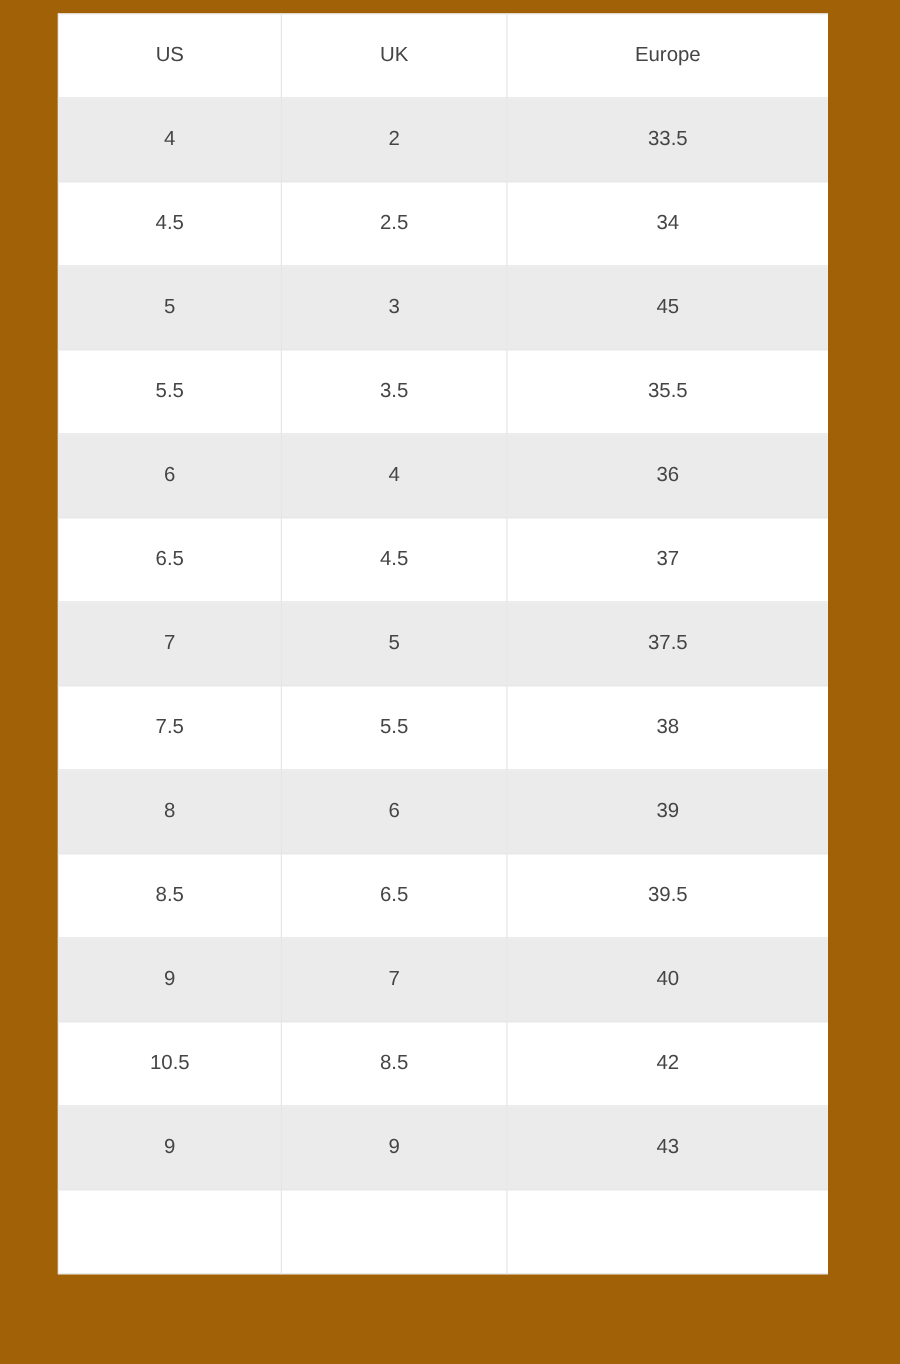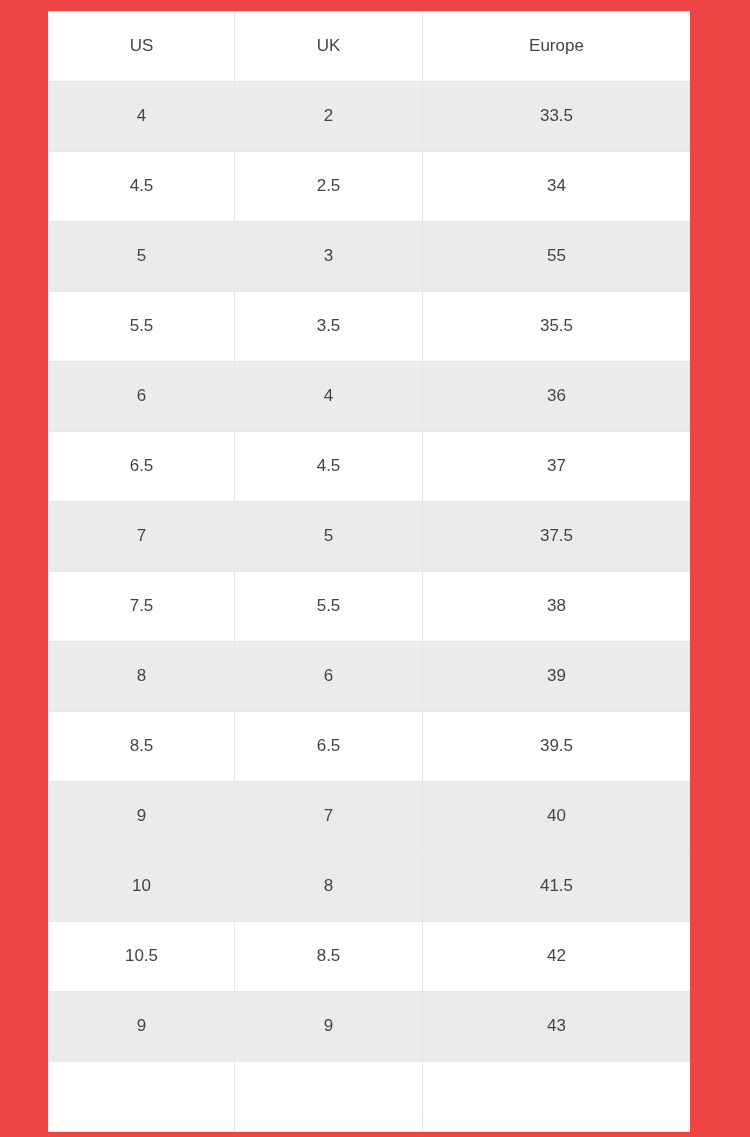--- a/index.html
+++ b/index.html
@@ -11,21 +11,21 @@
     width: 750px;
     height: 1137px;
     overflow: hidden;
     font-family: "Liberation Sans", "DejaVu Sans", sans-serif;
     -webkit-font-smoothing: antialiased;
   }
   .page {
     position: relative;
     width: 750px;
     height: 1137px;
-    background: #ef4444;
+    background: #a16207;
     overflow: hidden;
   }
   .size-table-wrap {
     position: absolute;
     left: 48px;
     top: 11px;
     width: 642px;
     overflow: hidden;
   }
   table.size-table {
@@ -91,21 +91,21 @@
           <td>33.5</td>
         </tr>
         <tr class="row-even">
           <td>4.5</td>
           <td>2.5</td>
           <td>34</td>
         </tr>
         <tr class="row-odd">
           <td>5</td>
           <td>3</td>
-          <td>55</td>
+          <td>45</td>
         </tr>
         <tr class="row-even">
           <td>5.5</td>
           <td>3.5</td>
           <td>35.5</td>
         </tr>
         <tr class="row-odd">
           <td>6</td>
           <td>4</td>
           <td>36</td>
@@ -133,25 +133,20 @@
         <tr class="row-even">
           <td>8.5</td>
           <td>6.5</td>
           <td>39.5</td>
         </tr>
         <tr class="row-odd">
           <td>9</td>
           <td>7</td>
           <td>40</td>
         </tr>
-        <tr class="row-odd">
-          <td>10</td>
-          <td>8</td>
-          <td>41.5</td>
-        </tr>
         <tr class="row-even">
           <td>10.5</td>
           <td>8.5</td>
           <td>42</td>
         </tr>
         <tr class="row-odd">
           <td>9</td>
           <td>9</td>
           <td>43</td>
         </tr>

